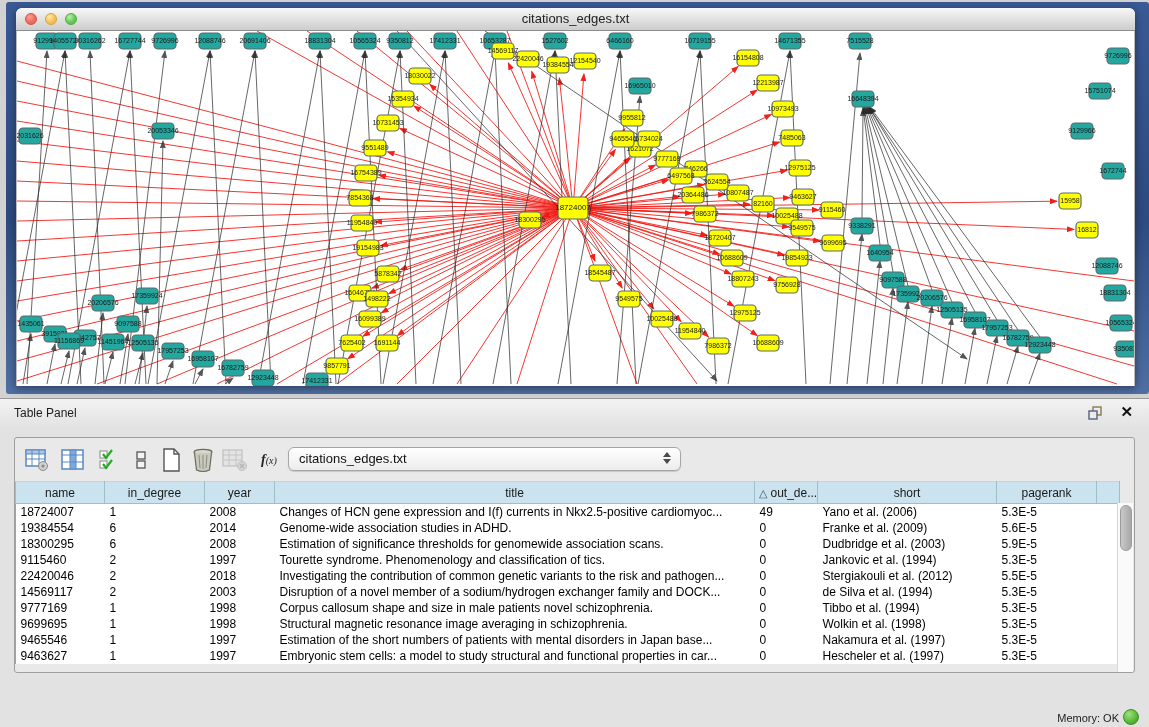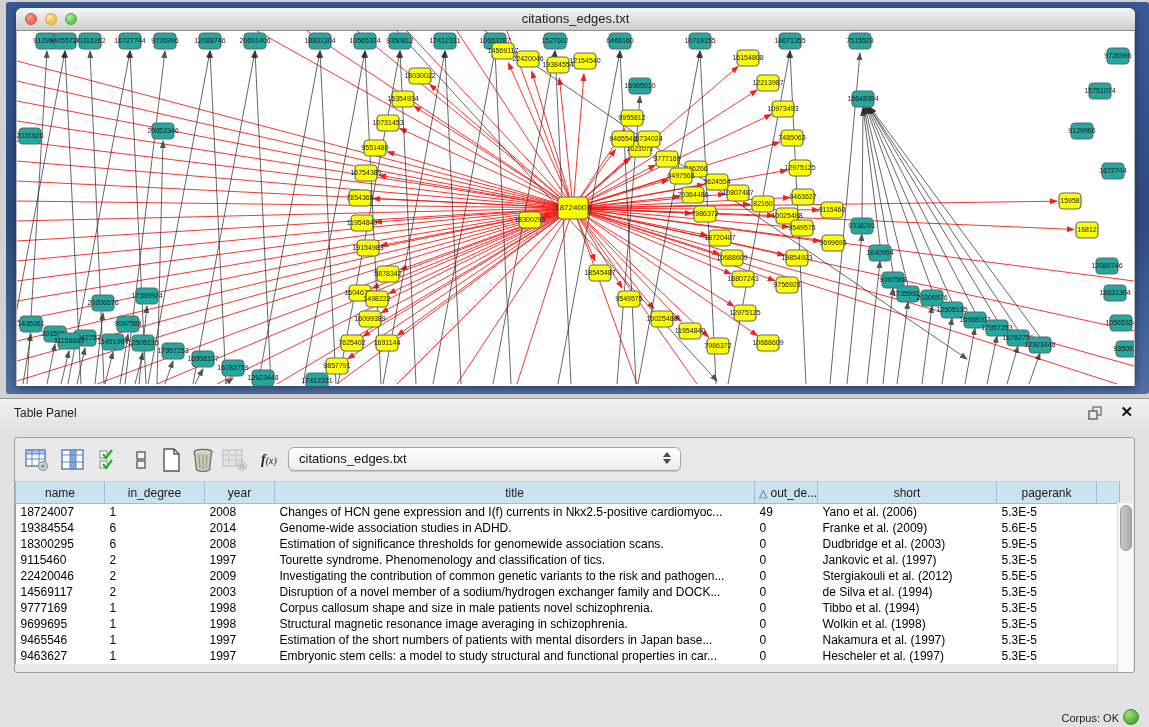--- a/index.html
+++ b/index.html
@@ -825,28 +825,28 @@
             <td>Dudbridge et al. (2003)</td>
             <td>5.9E-5</td>
             <td></td>
           </tr>
           <tr>
             <td>9115460</td>
             <td>2</td>
             <td>1997</td>
             <td>Tourette syndrome. Phenomenology and classification of tics.</td>
             <td>0</td>
-            <td>Jankovic et al. (1997)</td>
+            <td>Jankovic et al. (1994)</td>
             <td>5.3E-5</td>
             <td></td>
           </tr>
           <tr>
             <td>22420046</td>
             <td>2</td>
-            <td>2009</td>
+            <td>2018</td>
             <td>Investigating the contribution of common genetic variants to the risk and pathogen...</td>
             <td>0</td>
             <td>Stergiakouli et al. (2012)</td>
             <td>5.5E-5</td>
             <td></td>
           </tr>
           <tr>
             <td>14569117</td>
             <td>2</td>
             <td>2003</td>
@@ -898,15 +898,15 @@
           </tr>
         </tbody>
     </table>
 
     <div class="vscroll">
       <div class="vthumb"></div>
     </div>
 
   </div>
 
-  <span class="mem-label" style="position:absolute;right:30px;top:285px;font-size:11px;color:#1d1d1d">Corpus: OK</span>
+  <span class="mem-label" style="position:absolute;right:30px;top:285px;font-size:11px;color:#1d1d1d">Memory: OK</span>
   <span class="mem-dot" style="position:absolute;right:10px;top:282px"></span>
 </div>
 
 </body></html>

